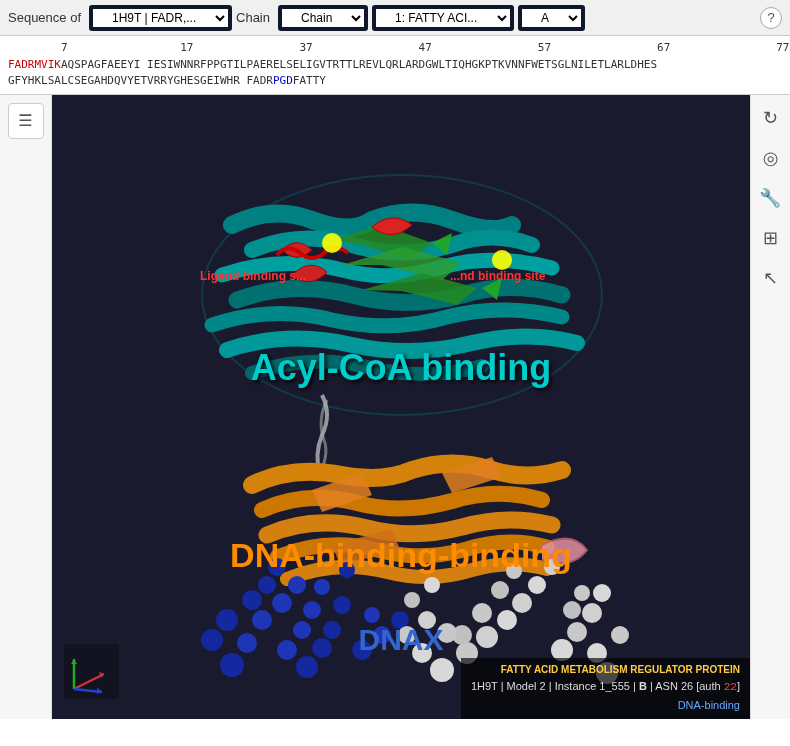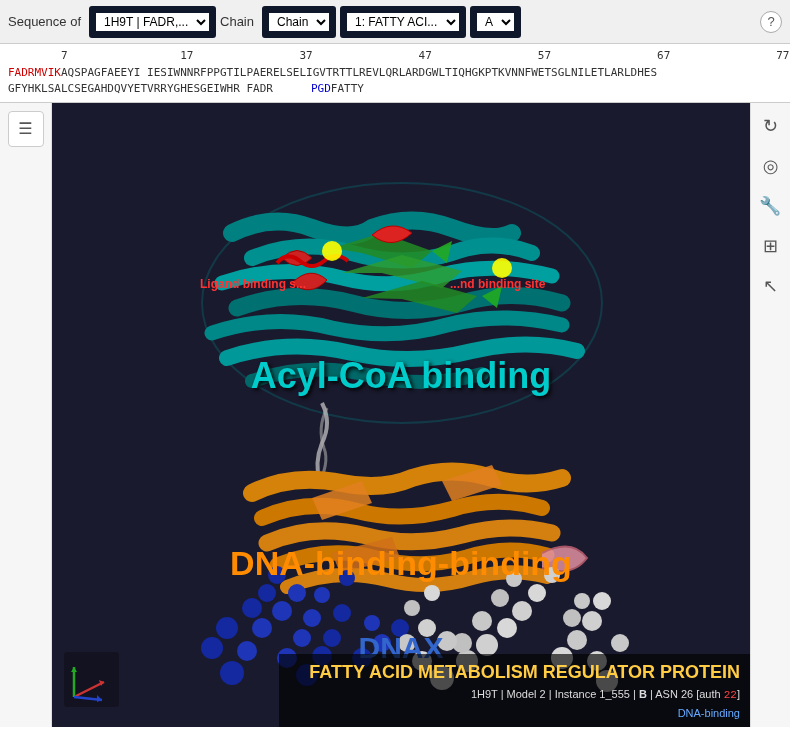--- a/index.html
+++ b/index.html
@@ -4,28 +4,28 @@
   <style>
     * { margin: 0; padding: 0; box-sizing: border-box; }
     body { width: 790px; height: 746px; background: #fff; font-family: Arial, sans-serif; overflow: hidden; position: relative; }
 
     
     #toolbar {
       display: flex; align-items: center;
       background: #f0f0f0;
       border-bottom: 1px solid #ccc;
       padding: 4px 8px;
-      height: 44px;
+      height: 36px;
       gap: 4px;
     }
     #toolbar .label {
       font-size: 13px; color: #333; margin-right: 4px;
     }
     #toolbar select {
-      font-size: 12px; padding: 1px 4px; border: 7px solid #0f172a; background: #fff; border-radius: 3px; cursor: pointer;
+      font-size: 12px; padding: 1px 15px; border: 4px solid #0f172a; background: #fff; border-radius: 3px; cursor: pointer;
     }
     #toolbar .help-btn {
       margin-left: auto;
       width: 22px; height: 22px;
       border-radius: 50%;
       border: 1px solid #aaa;
       background: #fff;
       font-size: 13px; color: #555;
       display: flex; align-items: center; justify-content: center;
       cursor: pointer;
@@ -41,21 +41,21 @@
       line-height: 1.5;
       color: #333;
     }
     #sequence-panel .seq-numbers {
       color: #333; white-space: pre;
     }
     #sequence-panel .seq-line {
       white-space: pre;
     }
     .seq-red { color: #cc0000; text-align: center; }
-    .seq-blue { color: #0000cc; padding-left: 38px; }
+    .seq-blue { color: #0000cc; }
     .seq-normal { color: #333; }
 
     
     #viewer-container {
       display: flex;
       flex-direction: row;
       height: calc(746px - 32px - 90px);
       position: relative;
     }
 
@@ -124,21 +124,21 @@
       bottom: 0; right: 0;
       background: rgba(0,0,0,0.65);
       color: #fff;
       padding: 4px 10px;
       font-size: 11px;
       text-align: right;
       line-height: 1.6;
     }
     #info-bar .protein-name {
       color: #ffcc44;
-      font-size: 18px;
+      font-size: 10px;
       font-weight: bold;
       margin-left: 20px;
     }
     #info-bar .detail-line {
       color: #ddd;
     }
     #info-bar .highlight {
       color: #ff4444;
       font-family: Liberation Mono, monospace;
     }

